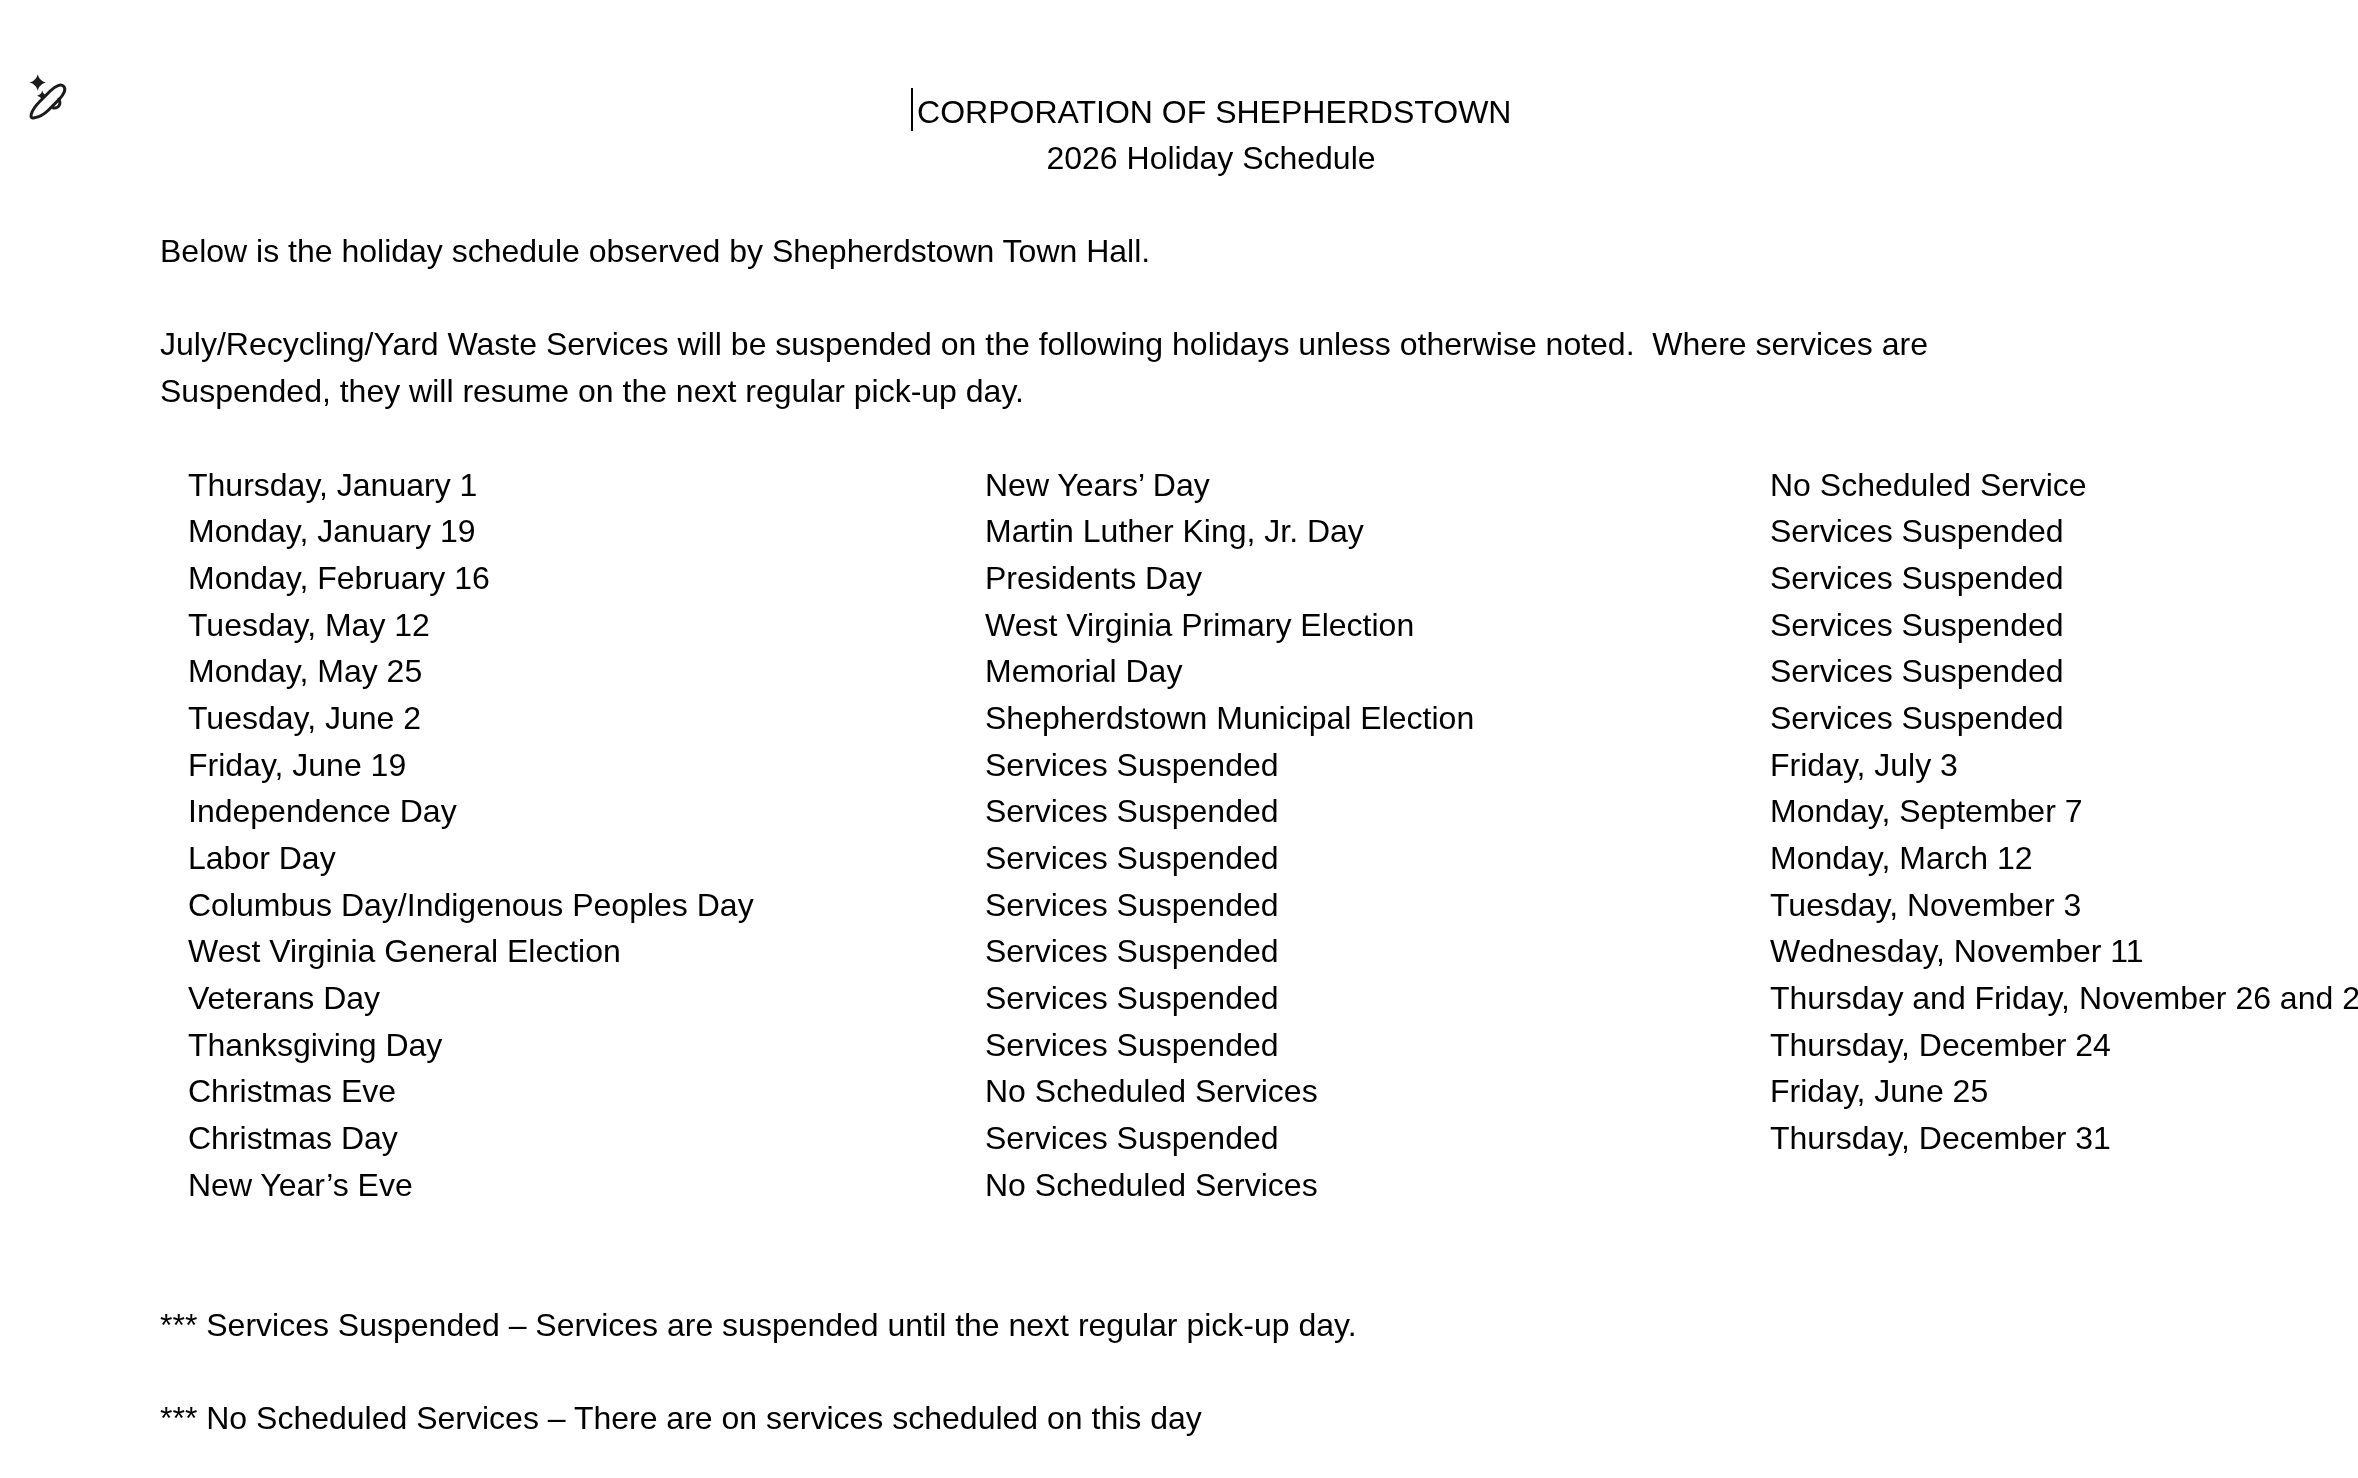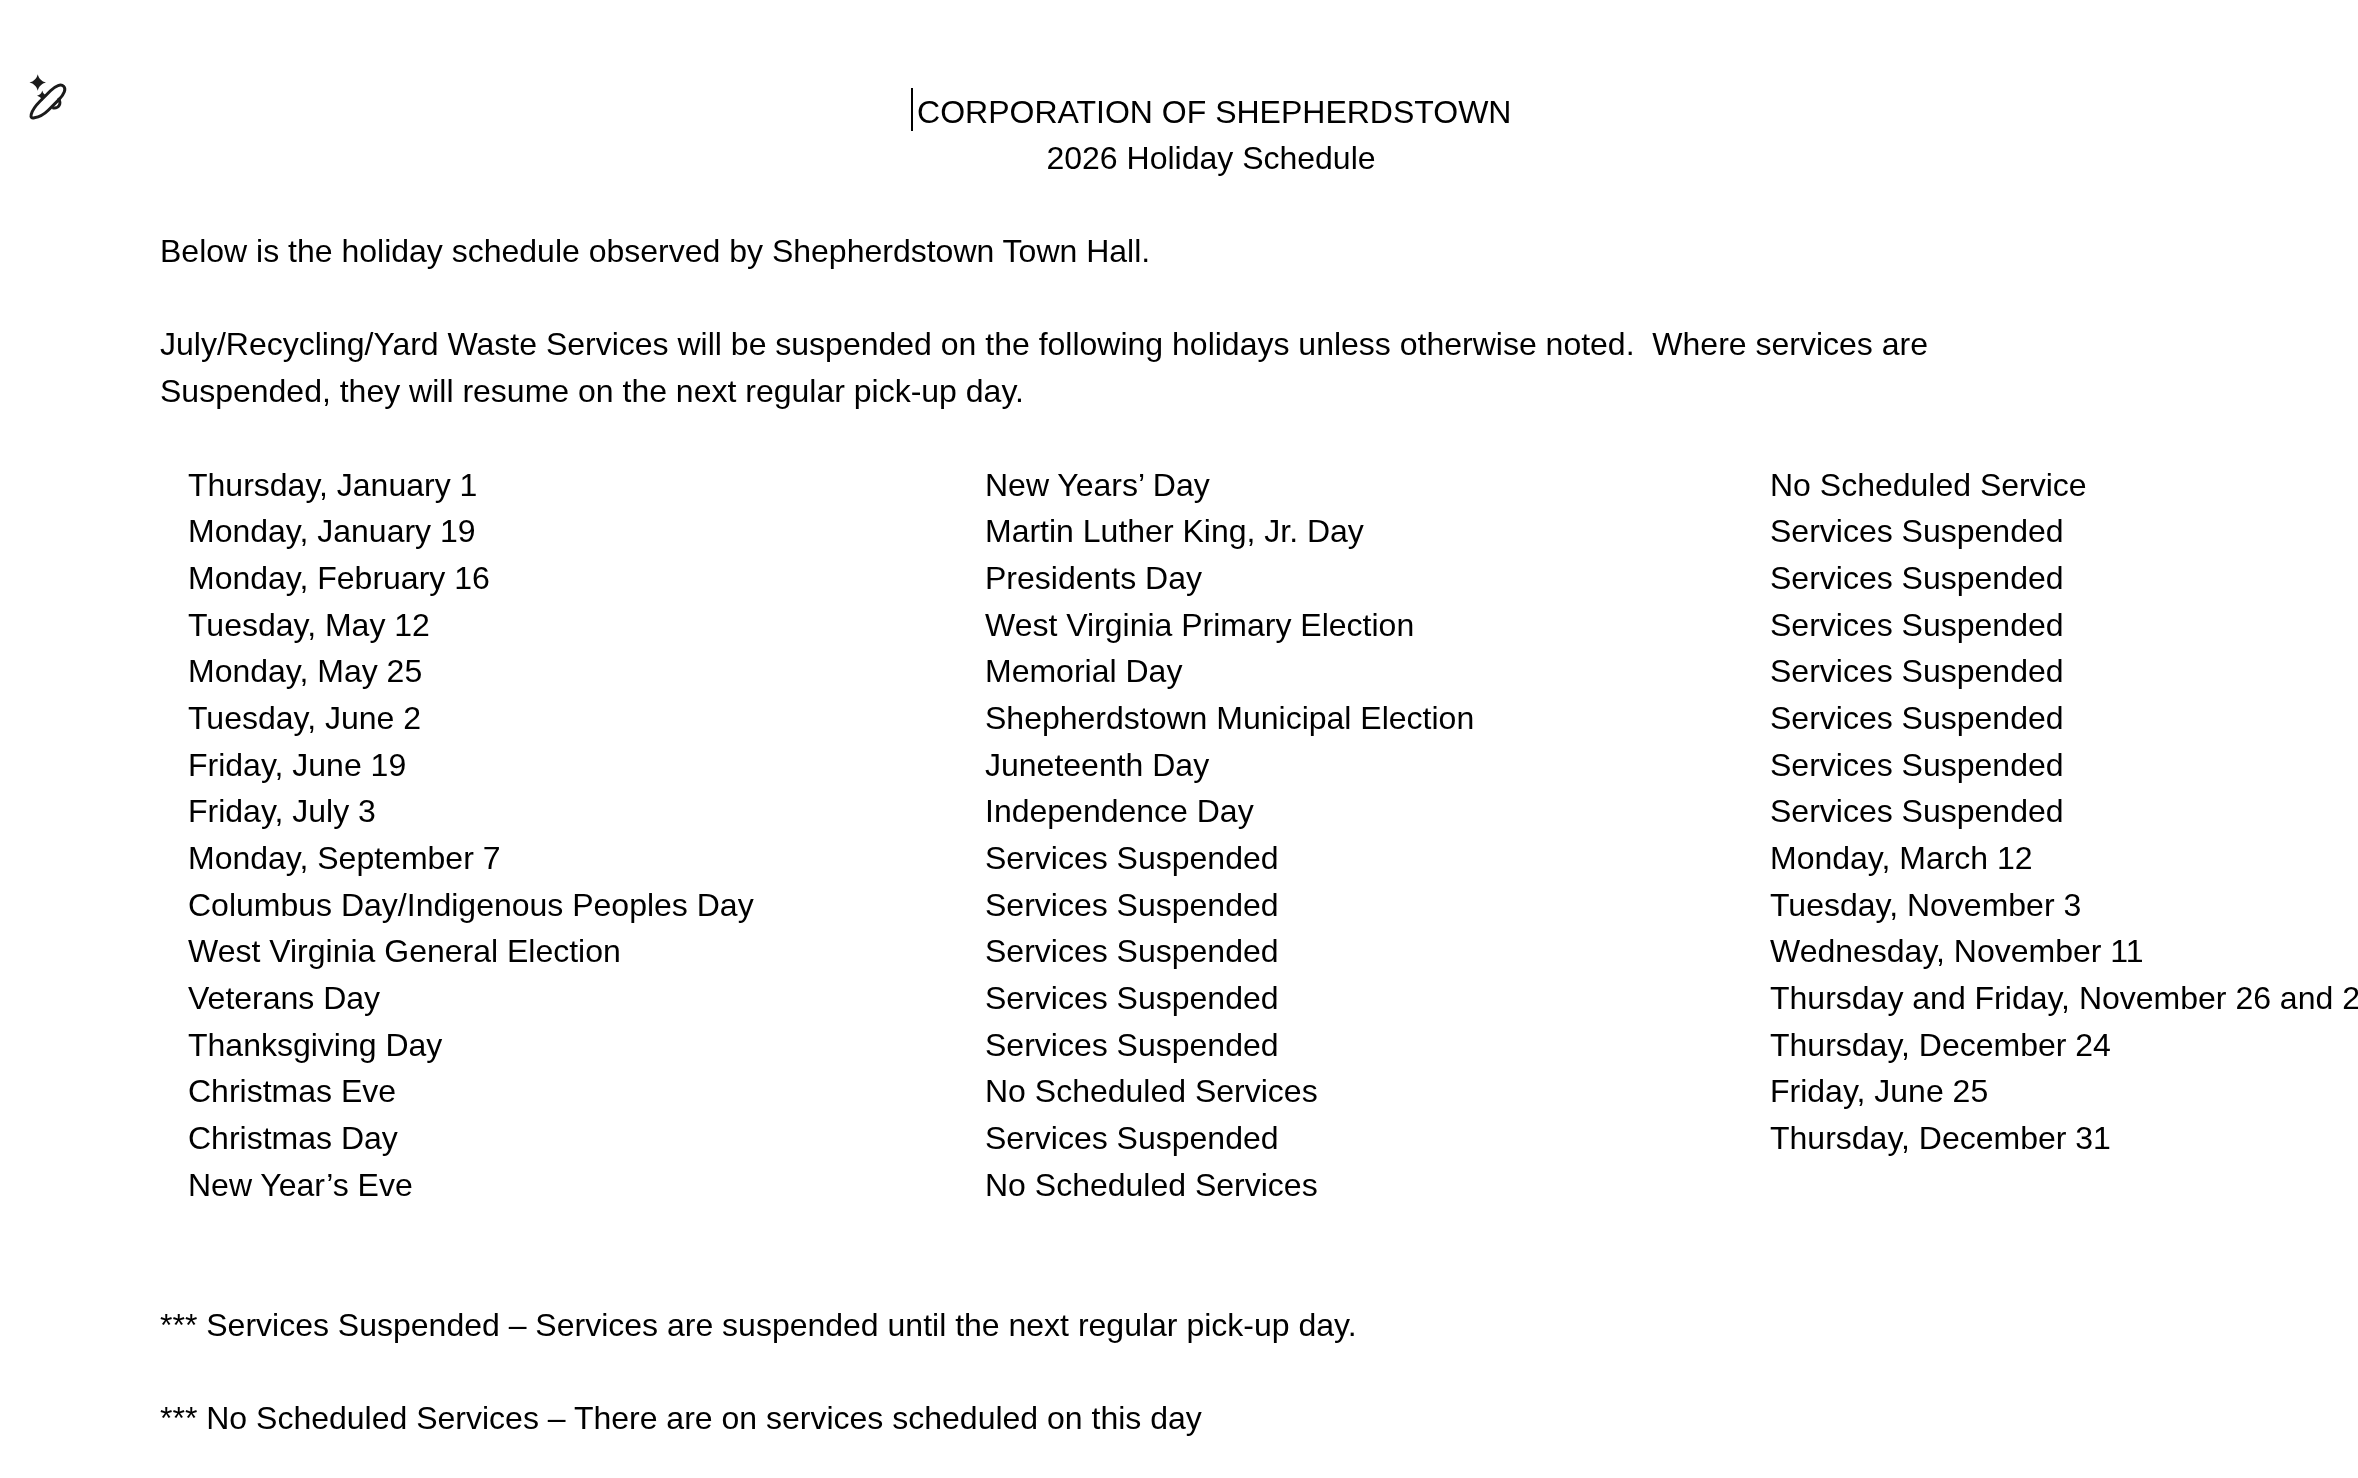--- a/index.html
+++ b/index.html
@@ -118,28 +118,28 @@
 
       <div class="cell">Monday, May 25</div>
       <div class="cell">Memorial Day</div>
       <div class="cell">Services Suspended</div>
 
       <div class="cell">Tuesday, June 2</div>
       <div class="cell">Shepherdstown Municipal Election</div>
       <div class="cell">Services Suspended</div>
 
       <div class="cell">Friday, June 19</div>
-      <div class="cell">Juneteenth Day</div>
       <div class="cell">Services Suspended</div>
 
       <div class="cell">Friday, July 3</div>
       <div class="cell">Independence Day</div>
       <div class="cell">Services Suspended</div>
 
       <div class="cell">Monday, September 7</div>
+      <div class="cell">Labor Day</div>
       <div class="cell">Services Suspended</div>
 
       <div class="cell">Monday, March 12</div>
       <div class="cell">Columbus Day/Indigenous Peoples Day</div>
       <div class="cell">Services Suspended</div>
 
       <div class="cell">Tuesday, November 3</div>
       <div class="cell">West Virginia General Election</div>
       <div class="cell">Services Suspended</div>
 

